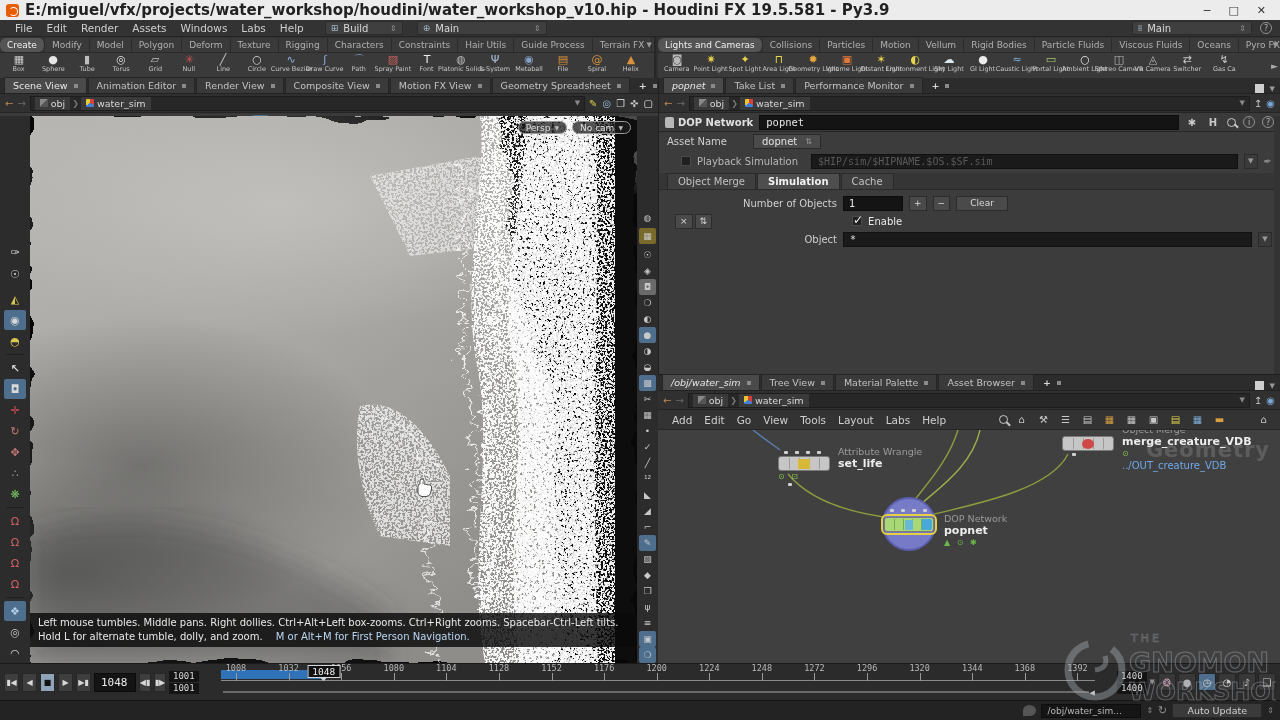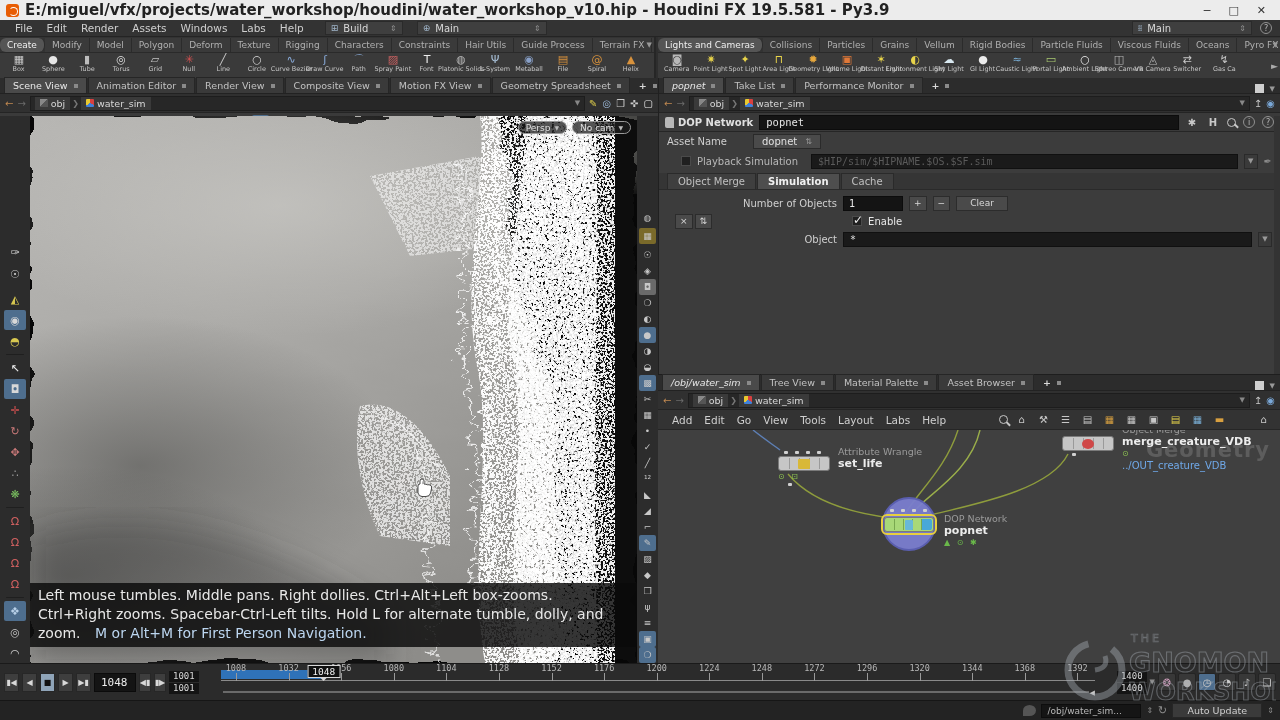--- a/index.html
+++ b/index.html
@@ -80,21 +80,21 @@
   .side-toolbar .icon-cell { width:22px; height:20px; font-size:11px; }
   .side-toolbar .divider { width:18px; height:1px; background:#1f1f1f; margin:2px 0; }
   .side-toolbar .bottom-group { margin-top:auto; display:flex; flex-direction:column; gap:2px; padding-bottom:4px; }
   .right-toolbar { width:21px; background:#2c2c2c; flex:none; display:flex; flex-direction:column; align-items:center; padding-top:2px; gap:0px; }
   .right-toolbar .icon-cell { width:17px; height:16px; font-size:9px; }
   .vp-canvas { position:relative; width:607px; height:547px; background:#060606; overflow:hidden; flex:none; }
   .vp-canvas svg.scene { position:absolute; left:0; top:0; }
   .cam-pills { position:absolute; right:6px; top:5px; display:flex; gap:5px; }
   .pill { display:flex; align-items:center; gap:4px; background:rgba(30,30,30,.75); border:1px solid #9a9a9a; border-radius:8px; color:#e0e0e0; font-size:9px; padding:0 7px; height:13px; }
   .pill .car { font-size:6px; color:#bbb; }
-  .help-overlay { position:absolute; left:0; bottom:16px; width:100%; background:rgba(10,10,10,.82); color:#e8e8e8; font-size:14px; padding:3px 8px 4px; line-height:1.35; }
+  .help-overlay { position:absolute; left:0; bottom:16px; width:100%; background:rgba(10,10,10,.82); color:#e8e8e8; font-size:10px; padding:3px 8px 4px; line-height:1.35; }
   .help-overlay .nav-part { color:#bcd6f0; }
 
   
   .right-panel { position:absolute; left:658px; top:78px; width:622px; height:585px; background:#3c3c3c; border-left:1px solid #202020; }
   .param-header { display:flex; align-items:center; height:19px; background:#3a3a3a; border-bottom:1px solid #262626; padding:0 6px; gap:6px; }
   .node-badge { display:flex; align-items:center; gap:4px; font-size:10px; font-weight:bold; color:#e0e0e0; }
   .node-badge .nb-icon { width:9px; height:11px; background:#b8b8b8; border-radius:2px 2px 0 2px; }
   .node-name-field { flex:1; background:#141414; border:1px solid #0c0c0c; height:15px; color:#e4e4e4; font-size:10.5px; padding:0 6px; display:flex; align-items:center; font-family:"DejaVu Sans Mono",monospace; }
   .ph-icons { display:flex; gap:7px; align-items:center; }
   .ph-icons .icon-cell { width:14px; }
@@ -329,21 +329,21 @@
         </span>
       </div>
   </div>
 
   <div class="shelf-half shelf-right">
     <div class="shelf-tabs">
 
     <span class="shelf-tab active">Lights and Cameras</span>
         <span class="shelf-tab">Collisions</span>
         <span class="shelf-tab">Particles</span>
-        <span class="shelf-tab">Grains</span>
+        <span class="shelf-tab">Motion</span>
         <span class="shelf-tab">Vellum</span>
         <span class="shelf-tab">Rigid Bodies</span>
         <span class="shelf-tab">Particle Fluids</span>
         <span class="shelf-tab">Viscous Fluids</span>
         <span class="shelf-tab">Oceans</span>
         <span class="shelf-tab">Pyro FX</span>
         <span class="shelf-caret">▼</span>
       </div>
     <div class="shelf-tools">
 

